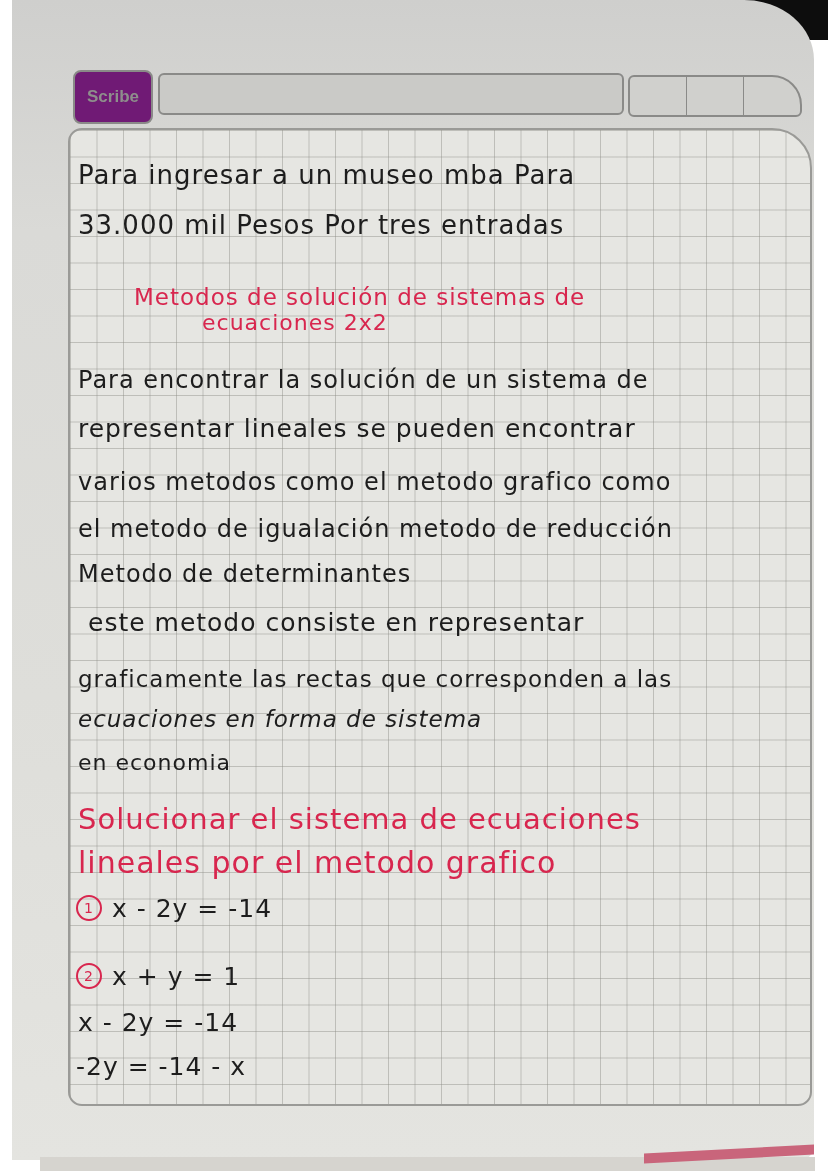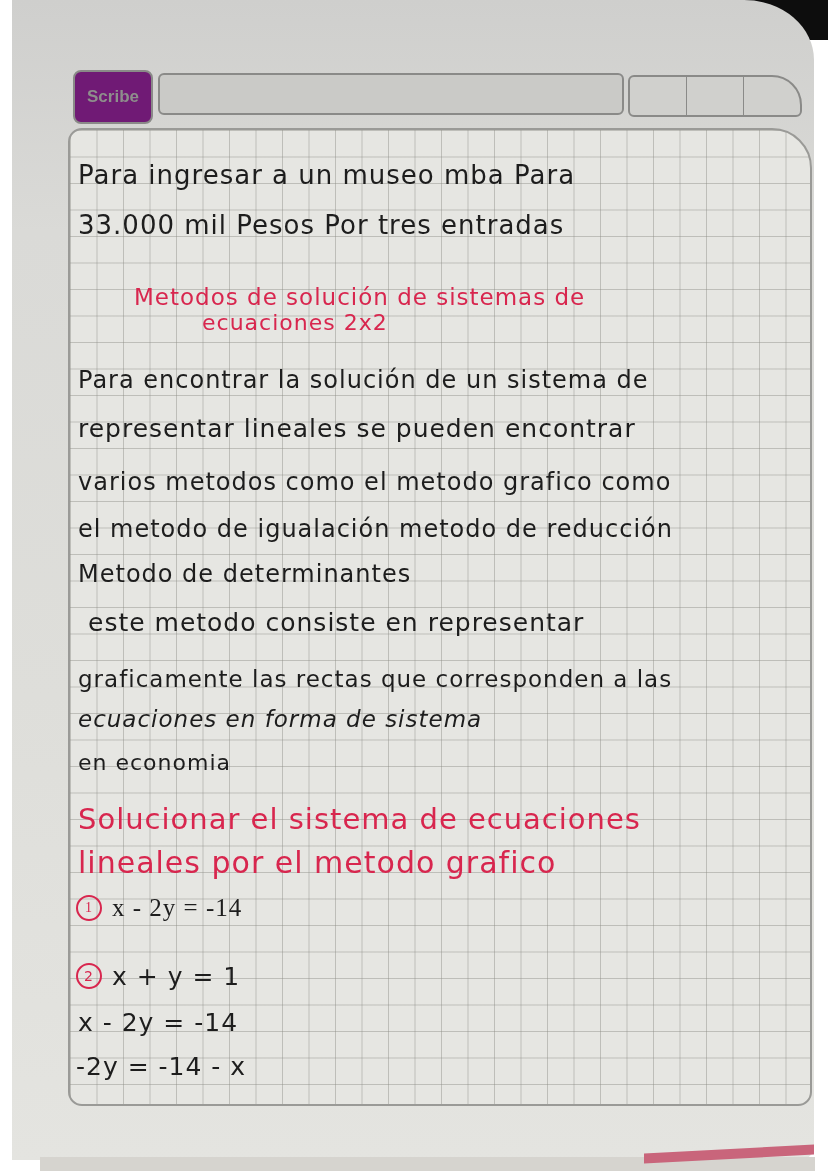--- a/index.html
+++ b/index.html
@@ -98,20 +98,20 @@
 <div class="line ink-black" style="left:78px; top:515px; font-size:24px;">el metodo de igualación metodo de reducción</div>
 <div class="line ink-black" style="left:78px; top:560px; font-size:24px;">Metodo de determinantes</div>
 <div class="line ink-black" style="left:88px; top:608px; font-size:25px;">este metodo consiste en representar</div>
 <div class="line ink-black" style="left:78px; top:658px; font-size:23px;margin-top:8px;">graficamente las rectas que corresponden a las</div>
 <div class="line ink-black" style="left:78px; top:706px; font-size:23px;font-style:italic;">ecuaciones en forma de sistema</div>
 <div class="line ink-black" style="left:78px; top:750px; font-size:22px;">en economia</div>
 
 <div class="line ink-red" style="left:78px; top:802px; font-size:29px;">Solucionar el sistema de ecuaciones</div>
 <div class="line ink-red" style="left:78px; top:845px; font-size:30px;">lineales por el metodo grafico</div>
 
-<div class="line ink-black" style="left:76px; top:892px; font-size:25px;font-family:Liberation Serif, serif;">
+<div class="line ink-black" style="left:76px; top:892px; font-size:25px;">
   <span class="circled">1</span><span class="eq-text">x - 2y = -14</span>
 </div>
 <div class="line ink-black" style="left:76px; top:960px; font-size:25px;">
   <span class="circled">2</span><span class="eq-text">x + y = 1</span>
 </div>
 <div class="line ink-black" style="left:78px; top:1008px; font-size:25px;">x - 2y = -14</div>
 <div class="line ink-black" style="left:76px; top:1052px; font-size:25px;">-2y = -14 - x</div>
 
 </body></html>

